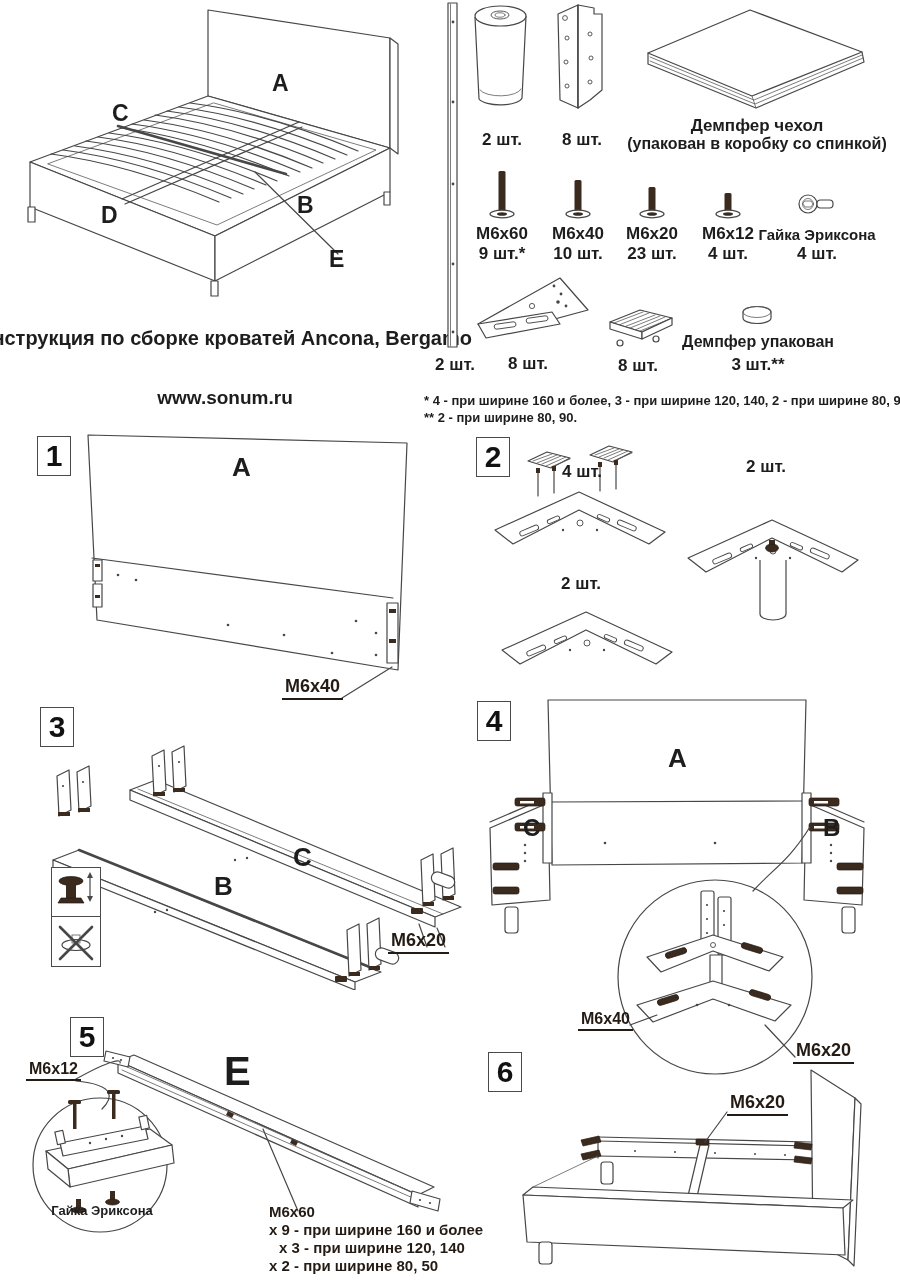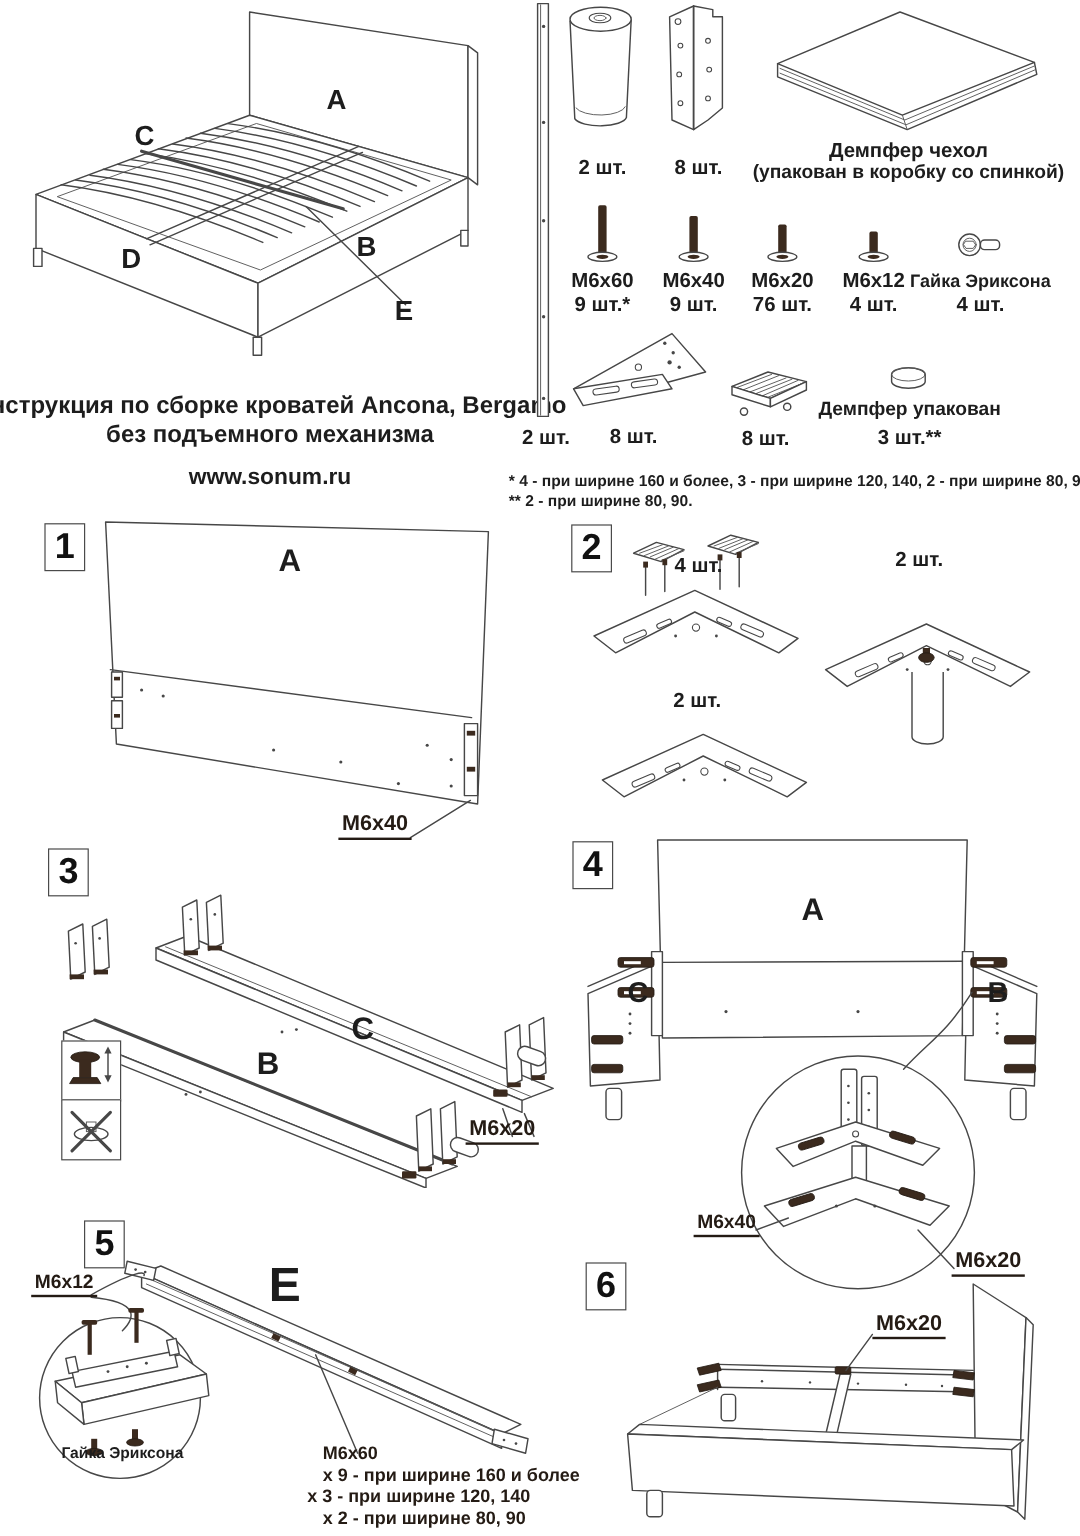--- a/index.html
+++ b/index.html
@@ -71,21 +71,20 @@
 
     <line class="s" x1="247" y1="168" x2="330" y2="250"></line>
   </svg>
   <div class="lbl big" style="left:272px;top:70px">A</div>
   <div class="lbl big" style="left:112px;top:100px">C</div>
   <div class="lbl big" style="left:101px;top:202px">D</div>
   <div class="lbl big" style="left:297px;top:192px">B</div>
   <div class="lbl big" style="left:329px;top:246px">E</div>
 
   <div class="lbl title" style="left:225px;top:327px;transform:translateX(-50%)">Инструкция по сборке кроватей Ancona, Bergamo</div>
-  <div class="lbl title" style="left:225px;top:351px;transform:translateX(-50%)">без подъемного механизма</div>
   <div class="lbl" style="left:225px;top:387px;transform:translateX(-50%);font-size:19px">www.sonum.ru</div>
 
   <svg class="art" style="left:444px;top:2px" width="18" height="352" viewBox="0 0 18 352">
     <rect class="o" x="4" y="1" width="9" height="344"></rect>
     <line class="t" x1="6.5" y1="2" x2="6.5" y2="344"></line>
     <circle class="dot" cx="9" cy="20" r="1.4"></circle>
       <circle class="dot" cx="9" cy="100" r="1.4"></circle>
     <circle class="dot" cx="9" cy="182" r="1.4"></circle>
       <circle class="dot" cx="9" cy="262" r="1.4"></circle>
     <circle class="dot" cx="9" cy="330" r="1.4"></circle>
@@ -147,23 +146,23 @@
     <g>
       <circle class="o" cx="338" cy="40" r="9"></circle>
       <circle class="t" cx="338" cy="40" r="5.5"></circle>
       <path class="t" d="M335,37 l6,0 l2,3 l-2,3 l-6,0 l-2,-3 z"></path>
       <rect class="o" x="347" y="36" width="16" height="8" rx="3.5"></rect>
     </g>
   </svg>
   <div class="lbl plbl ctr" style="left:502px;top:224px">M6x60</div>
   <div class="lbl plbl ctr" style="left:502px;top:244px">9 шт.*</div>
   <div class="lbl plbl ctr" style="left:578px;top:224px">M6x40</div>
-  <div class="lbl plbl ctr" style="left:578px;top:244px">9 шт.</div>
+  <div class="lbl plbl ctr" style="left:578px;top:244px">10 шт.</div>
   <div class="lbl plbl ctr" style="left:652px;top:224px">M6x20</div>
-  <div class="lbl plbl ctr" style="left:652px;top:244px">76 шт.</div>
+  <div class="lbl plbl ctr" style="left:652px;top:244px">23 шт.</div>
   <div class="lbl plbl ctr" style="left:728px;top:224px">M6x12</div>
   <div class="lbl plbl ctr" style="left:728px;top:244px">4 шт.</div>
   <div class="lbl ctr" style="left:817px;top:226px;font-size:15px">Гайка Эриксона</div>
   <div class="lbl plbl ctr" style="left:817px;top:244px">4 шт.</div>
 
   <svg class="art" style="left:474px;top:276px" width="120" height="74" viewBox="0 0 120 74">
     <path class="o" d="M86,2 L114,34 L18,60 L4,48 Z"></path>
     <path class="o" d="M4,48 L78,36 L86,48 L12,62 Z"></path>
     <rect class="hole" x="20" y="47" width="22" height="5" rx="2.5" transform="rotate(-8 31 49)"></rect>
     <rect class="hole" x="52" y="41" width="22" height="5" rx="2.5" transform="rotate(-8 63 43)"></rect>
@@ -452,22 +451,22 @@
     <rect class="d" x="76" y="184" width="5" height="9"></rect>
     <ellipse class="db" cx="78.5" cy="195" rx="7" ry="3"></ellipse>
     <rect class="d" x="110" y="176" width="5" height="9"></rect>
     <ellipse class="db" cx="112.5" cy="187" rx="7" ry="3"></ellipse>
   </svg>
   <div class="lbl mlbl" style="left:26px;top:1060px;font-size:16px">M6x12</div>
   <div class="lbl huge" style="left:224px;top:1048px">E</div>
   <div class="lbl ctr" style="left:102px;top:1204px;font-size:13px">Гайка Эриксона</div>
   <div class="lbl plain" style="left:269px;top:1203px">M6x60</div>
   <div class="lbl plain" style="left:269px;top:1221px">х 9 - при ширине 160 и более</div>
-  <div class="lbl plain" style="left:256px;top:1239px">х 3 - при ширине 120, 140</div>
-  <div class="lbl plain" style="left:269px;top:1257px">х 2 - при ширине 80, 90</div>
+  <div class="lbl plain" style="left:279px;top:1239px">х 3 - при ширине 120, 140</div>
+  <div class="lbl plain" style="left:269px;top:1257px">х 2 - при ширине 80, 50</div>
 
   <div class="stepnum" style="left:488px;top:1052px">6</div>
   <svg class="art" style="left:465px;top:1048px" width="425" height="232" viewBox="0 0 425 232">
 
     <polygon class="o" points="346,22 390,50 383,212 348,194"></polygon>
     <polygon class="o" points="390,50 396,56 389,218 383,212"></polygon>
 
     <line class="s" x1="133" y1="89" x2="346" y2="94"></line>
     <line class="s" x1="133" y1="93" x2="346" y2="98"></line>
     <line class="s" x1="133" y1="108" x2="346" y2="112"></line>

